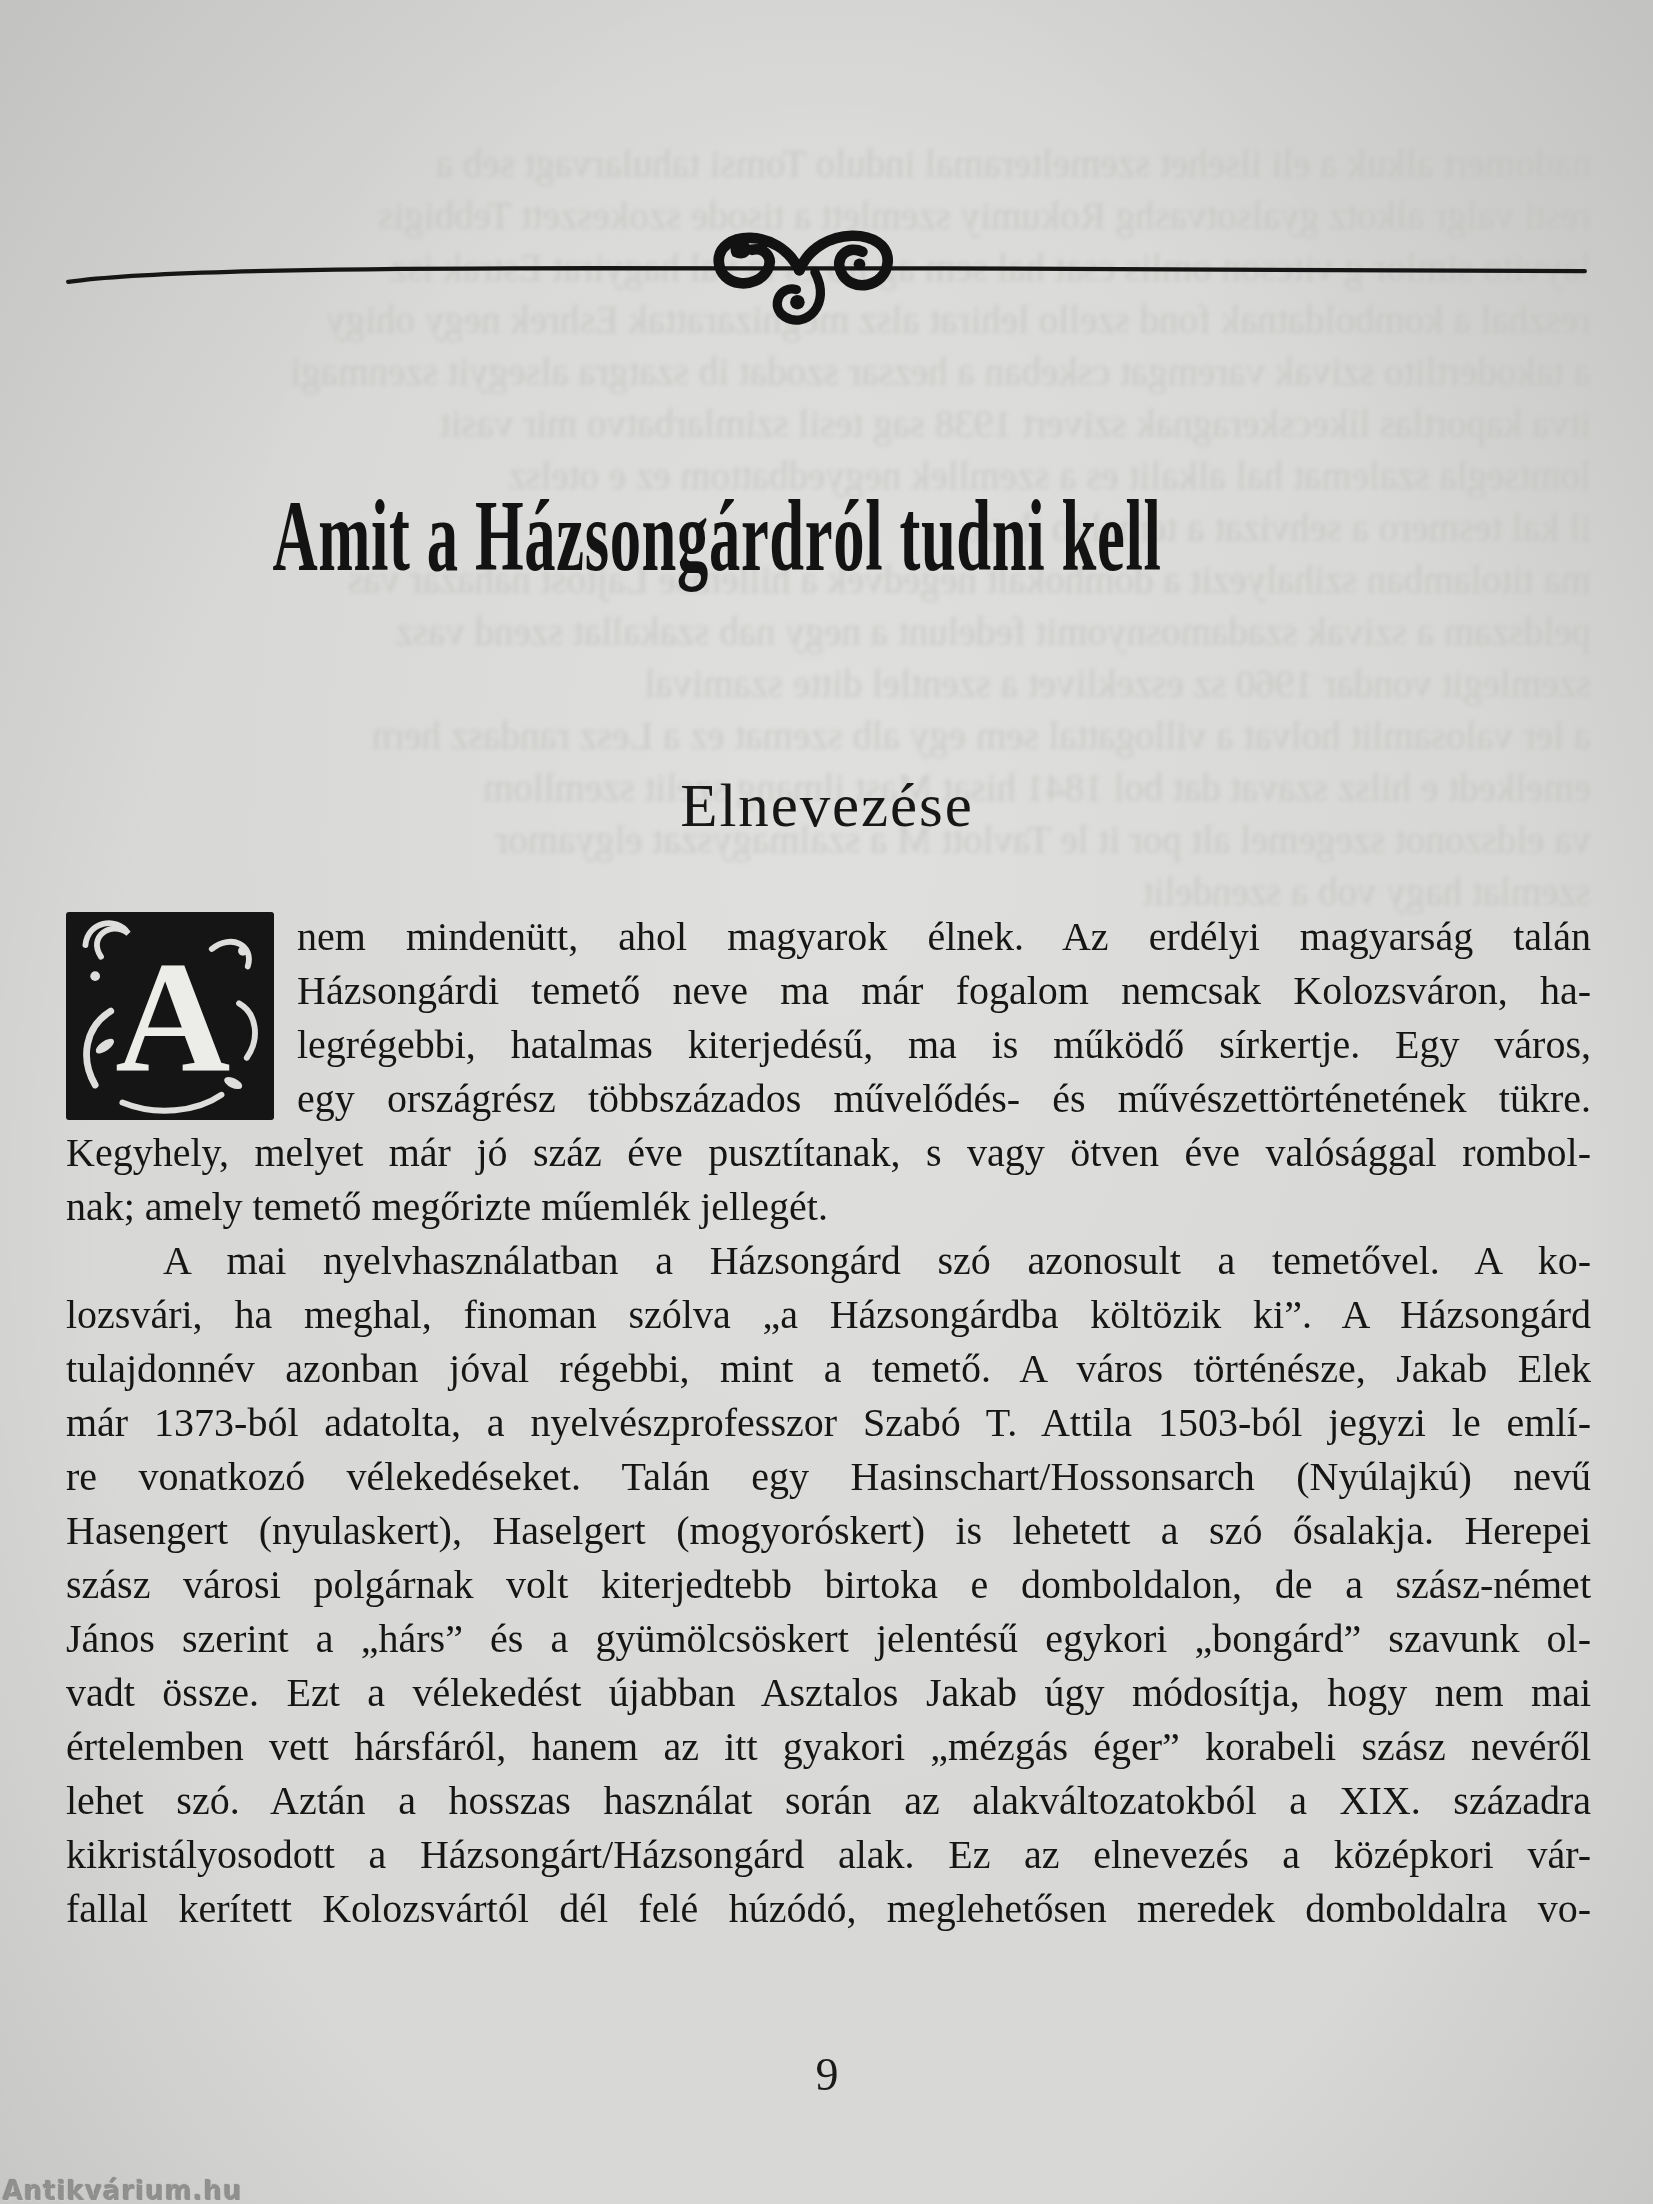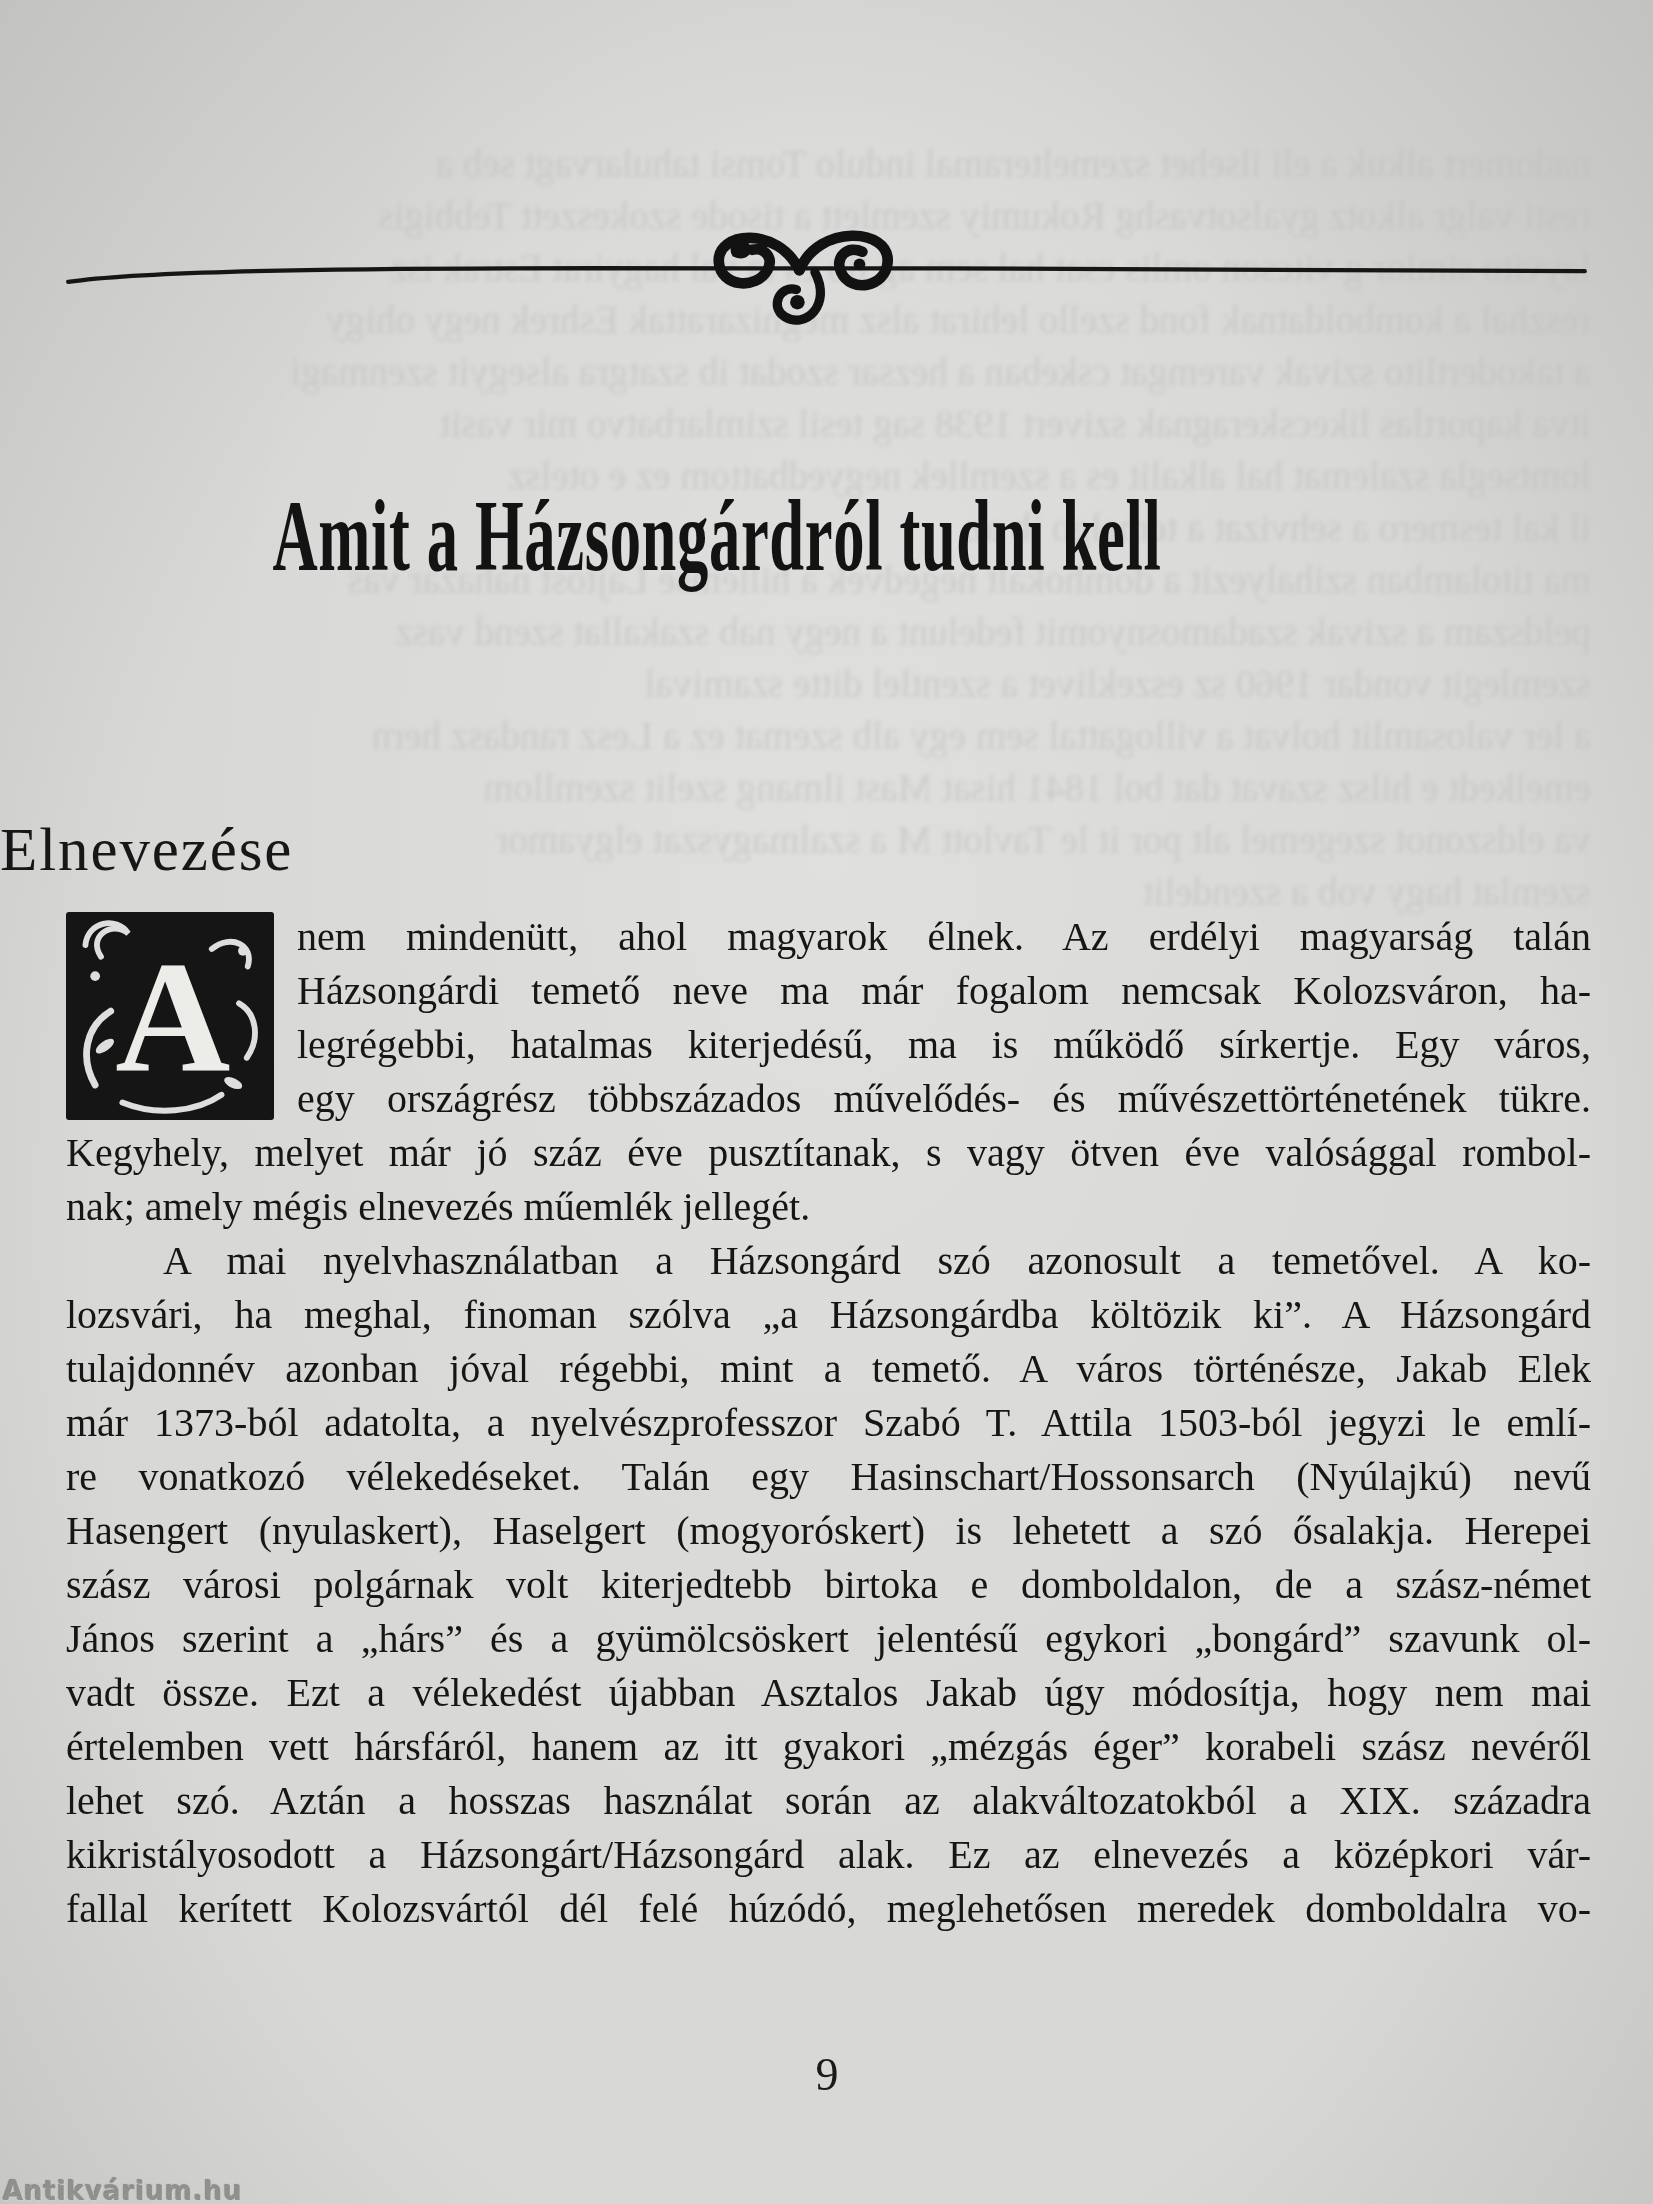--- a/index.html
+++ b/index.html
@@ -29,22 +29,22 @@
   .rule-wrap{position:absolute;left:50px;top:212px;width:1553px;height:128px;}
   
   .title{
     position:absolute;left:0;top:483px;width:100%;
     margin:0;font-weight:bold;font-size:101px;line-height:107px;
     letter-spacing:1px;color:#131313;
   }
   .title .squeeze{display:inline-block;transform:scaleX(0.62);transform-origin:50% 50%;}
   
   .heading{
-    position:absolute;left:0;top:816px;width:100%;
-    text-align:left;margin:0;font-weight:normal;font-size:61px;line-height:68px;
+    position:absolute;left:0;top:772px;width:100%;
+    text-align:center;margin:0;font-weight:normal;font-size:61px;line-height:68px;
     letter-spacing:1.9px;color:#171717;
   }
   
   .bodytext{
     position:absolute;left:66px;top:910px;width:1525px;
     font-size:40px;line-height:54px;color:#161616;
   }
   .bodytext .bline{
     text-align:justify;
     text-align-last:justify;
@@ -129,21 +129,21 @@
         </g>
         <text x="110" y="164" text-anchor="middle" font-family="Liberation Serif, serif" font-weight="bold" font-size="164" fill="#ecece9">A</text>
       </svg>
     </div>
 
     <div class="bline">nem mindenütt, ahol magyarok élnek. Az erdélyi magyarság talán</div>
     <div class="bline">Házsongárdi temető neve ma már fogalom nemcsak Kolozsváron, ha-</div>
     <div class="bline">legrégebbi, hatalmas kiterjedésű, ma is működő sírkertje. Egy város,</div>
     <div class="bline">egy országrész többszázados művelődés- és művészettörténetének tükre.</div>
     <div class="bline">Kegyhely, melyet már jó száz éve pusztítanak, s vagy ötven éve valósággal rombol-</div>
-    <div class="bline rag">nak; amely mégis elnevezés műemlék jellegét.</div>
+    <div class="bline rag">nak; amely temető megőrizte műemlék jellegét.</div>
 
     <div class="bline indent">A mai nyelvhasználatban a Házsongárd szó azonosult a temetővel. A ko-</div>
     <div class="bline">lozsvári, ha meghal, finoman szólva „a Házsongárdba költözik ki”. A Házsongárd</div>
     <div class="bline">tulajdonnév azonban jóval régebbi, mint a temető. A város történésze, Jakab Elek</div>
     <div class="bline">már 1373-ból adatolta, a nyelvészprofesszor Szabó T. Attila 1503-ból jegyzi le emlí-</div>
     <div class="bline">re vonatkozó vélekedéseket. Talán egy Hasinschart/Hossonsarch (Nyúlajkú) nevű</div>
     <div class="bline">Hasengert (nyulaskert), Haselgert (mogyoróskert) is lehetett a szó ősalakja. Herepei</div>
     <div class="bline">szász városi polgárnak volt kiterjedtebb birtoka e domboldalon, de a szász-német</div>
     <div class="bline">János szerint a „hárs” és a gyümölcsöskert jelentésű egykori „bongárd” szavunk ol-</div>
     <div class="bline">vadt össze. Ezt a vélekedést újabban Asztalos Jakab úgy módosítja, hogy nem mai</div>

